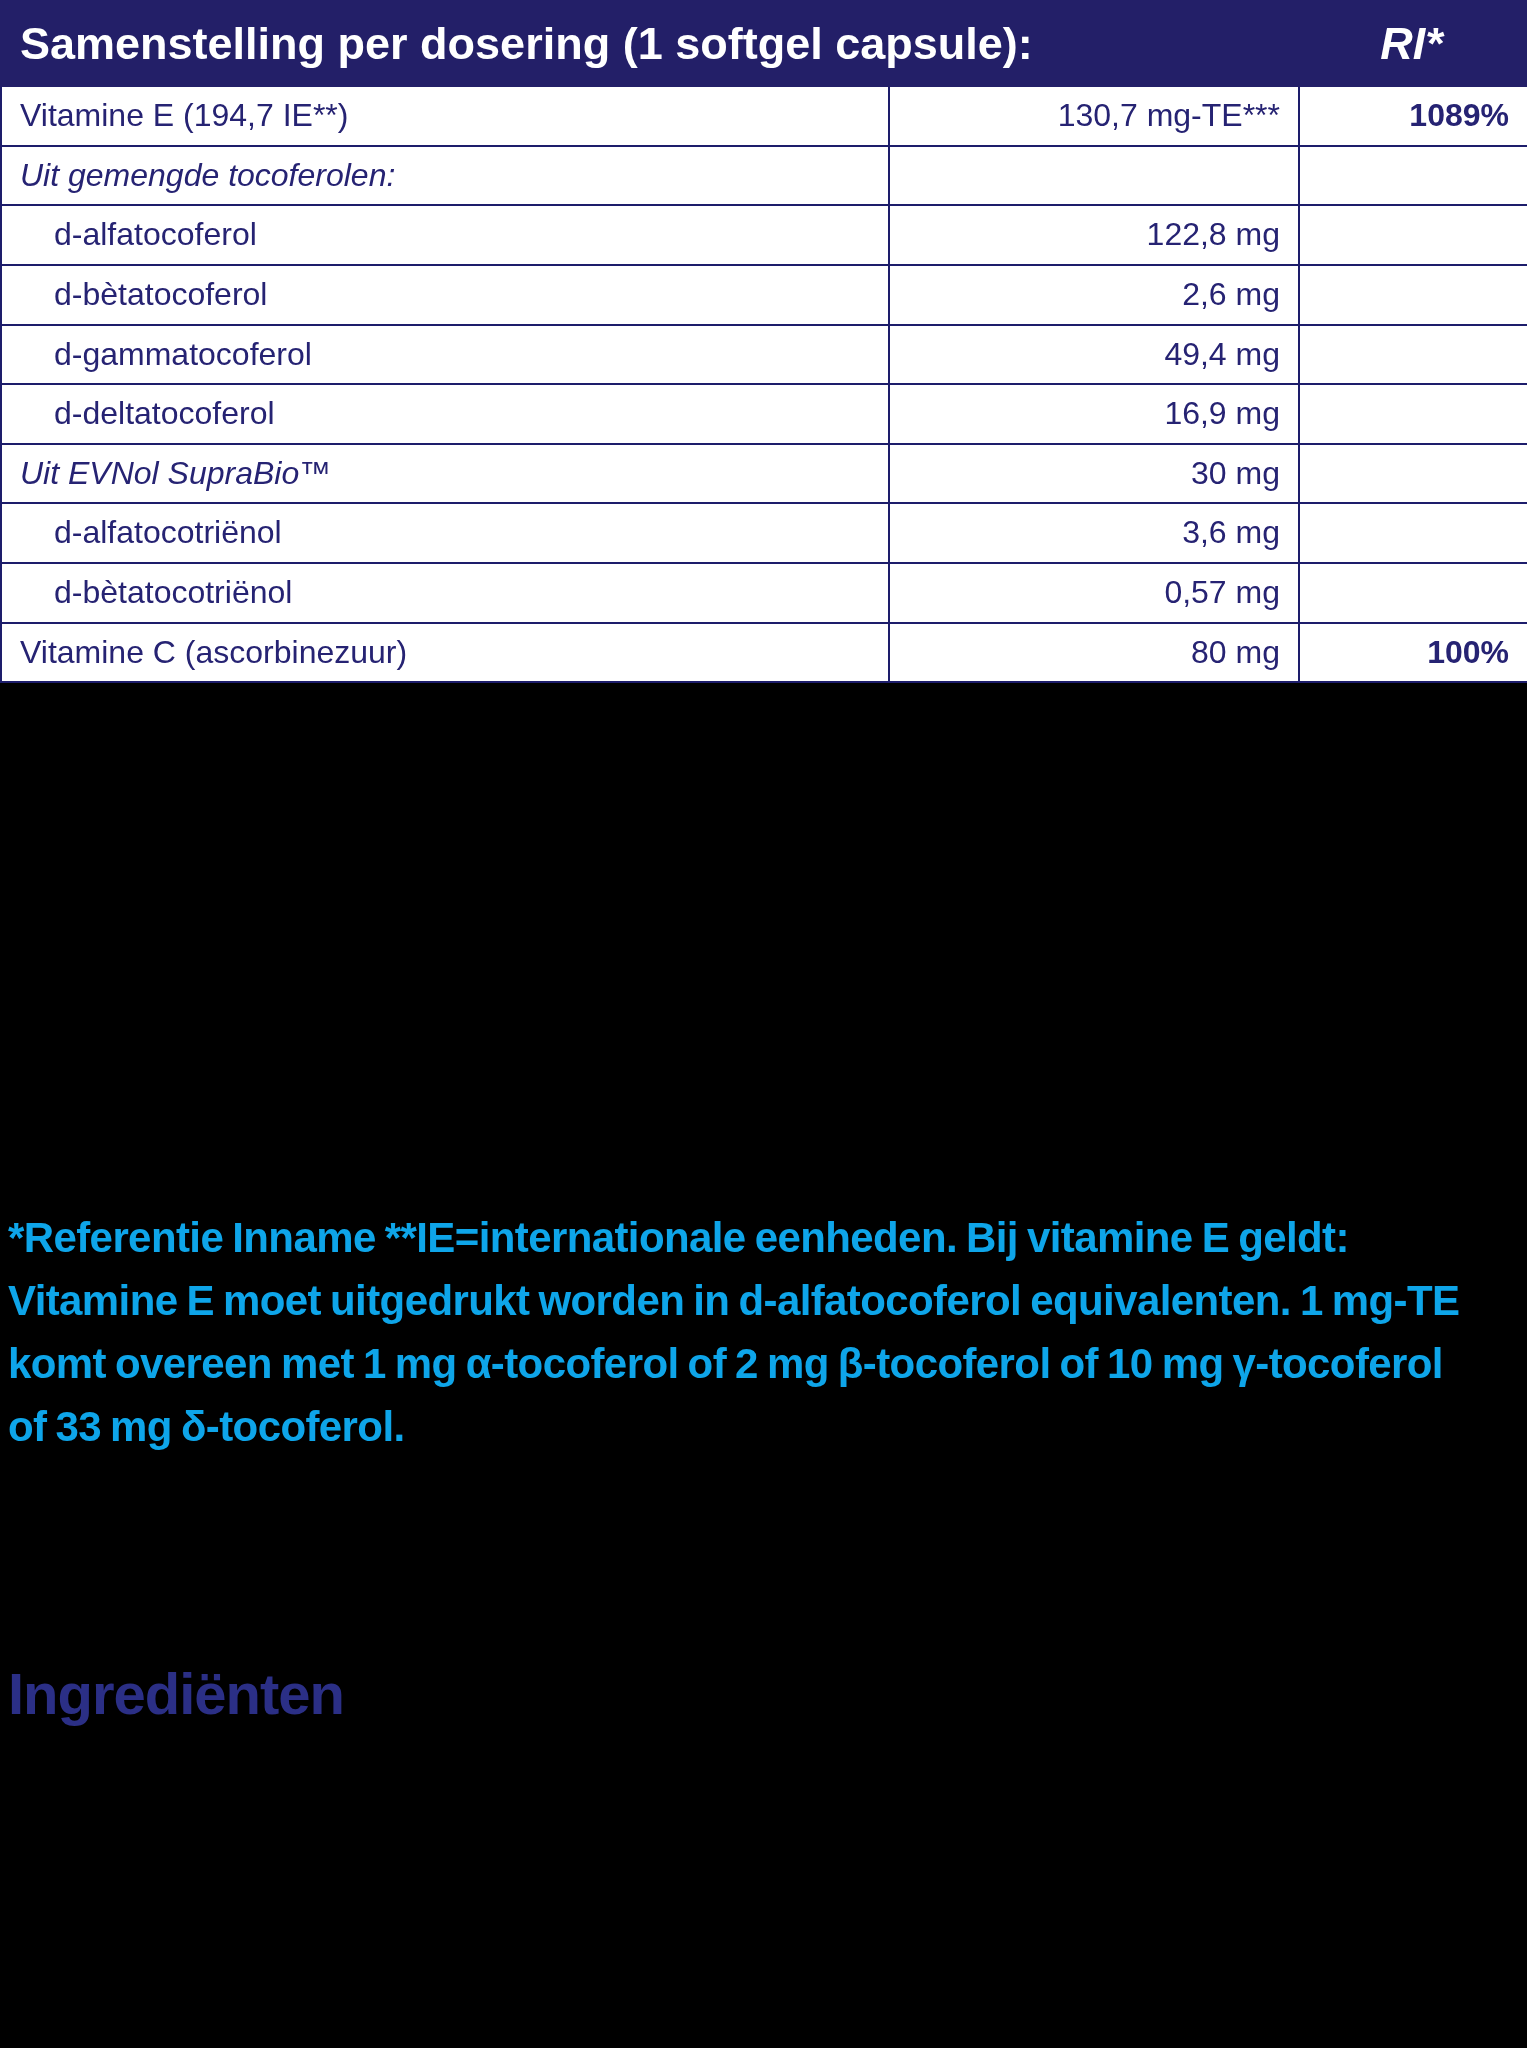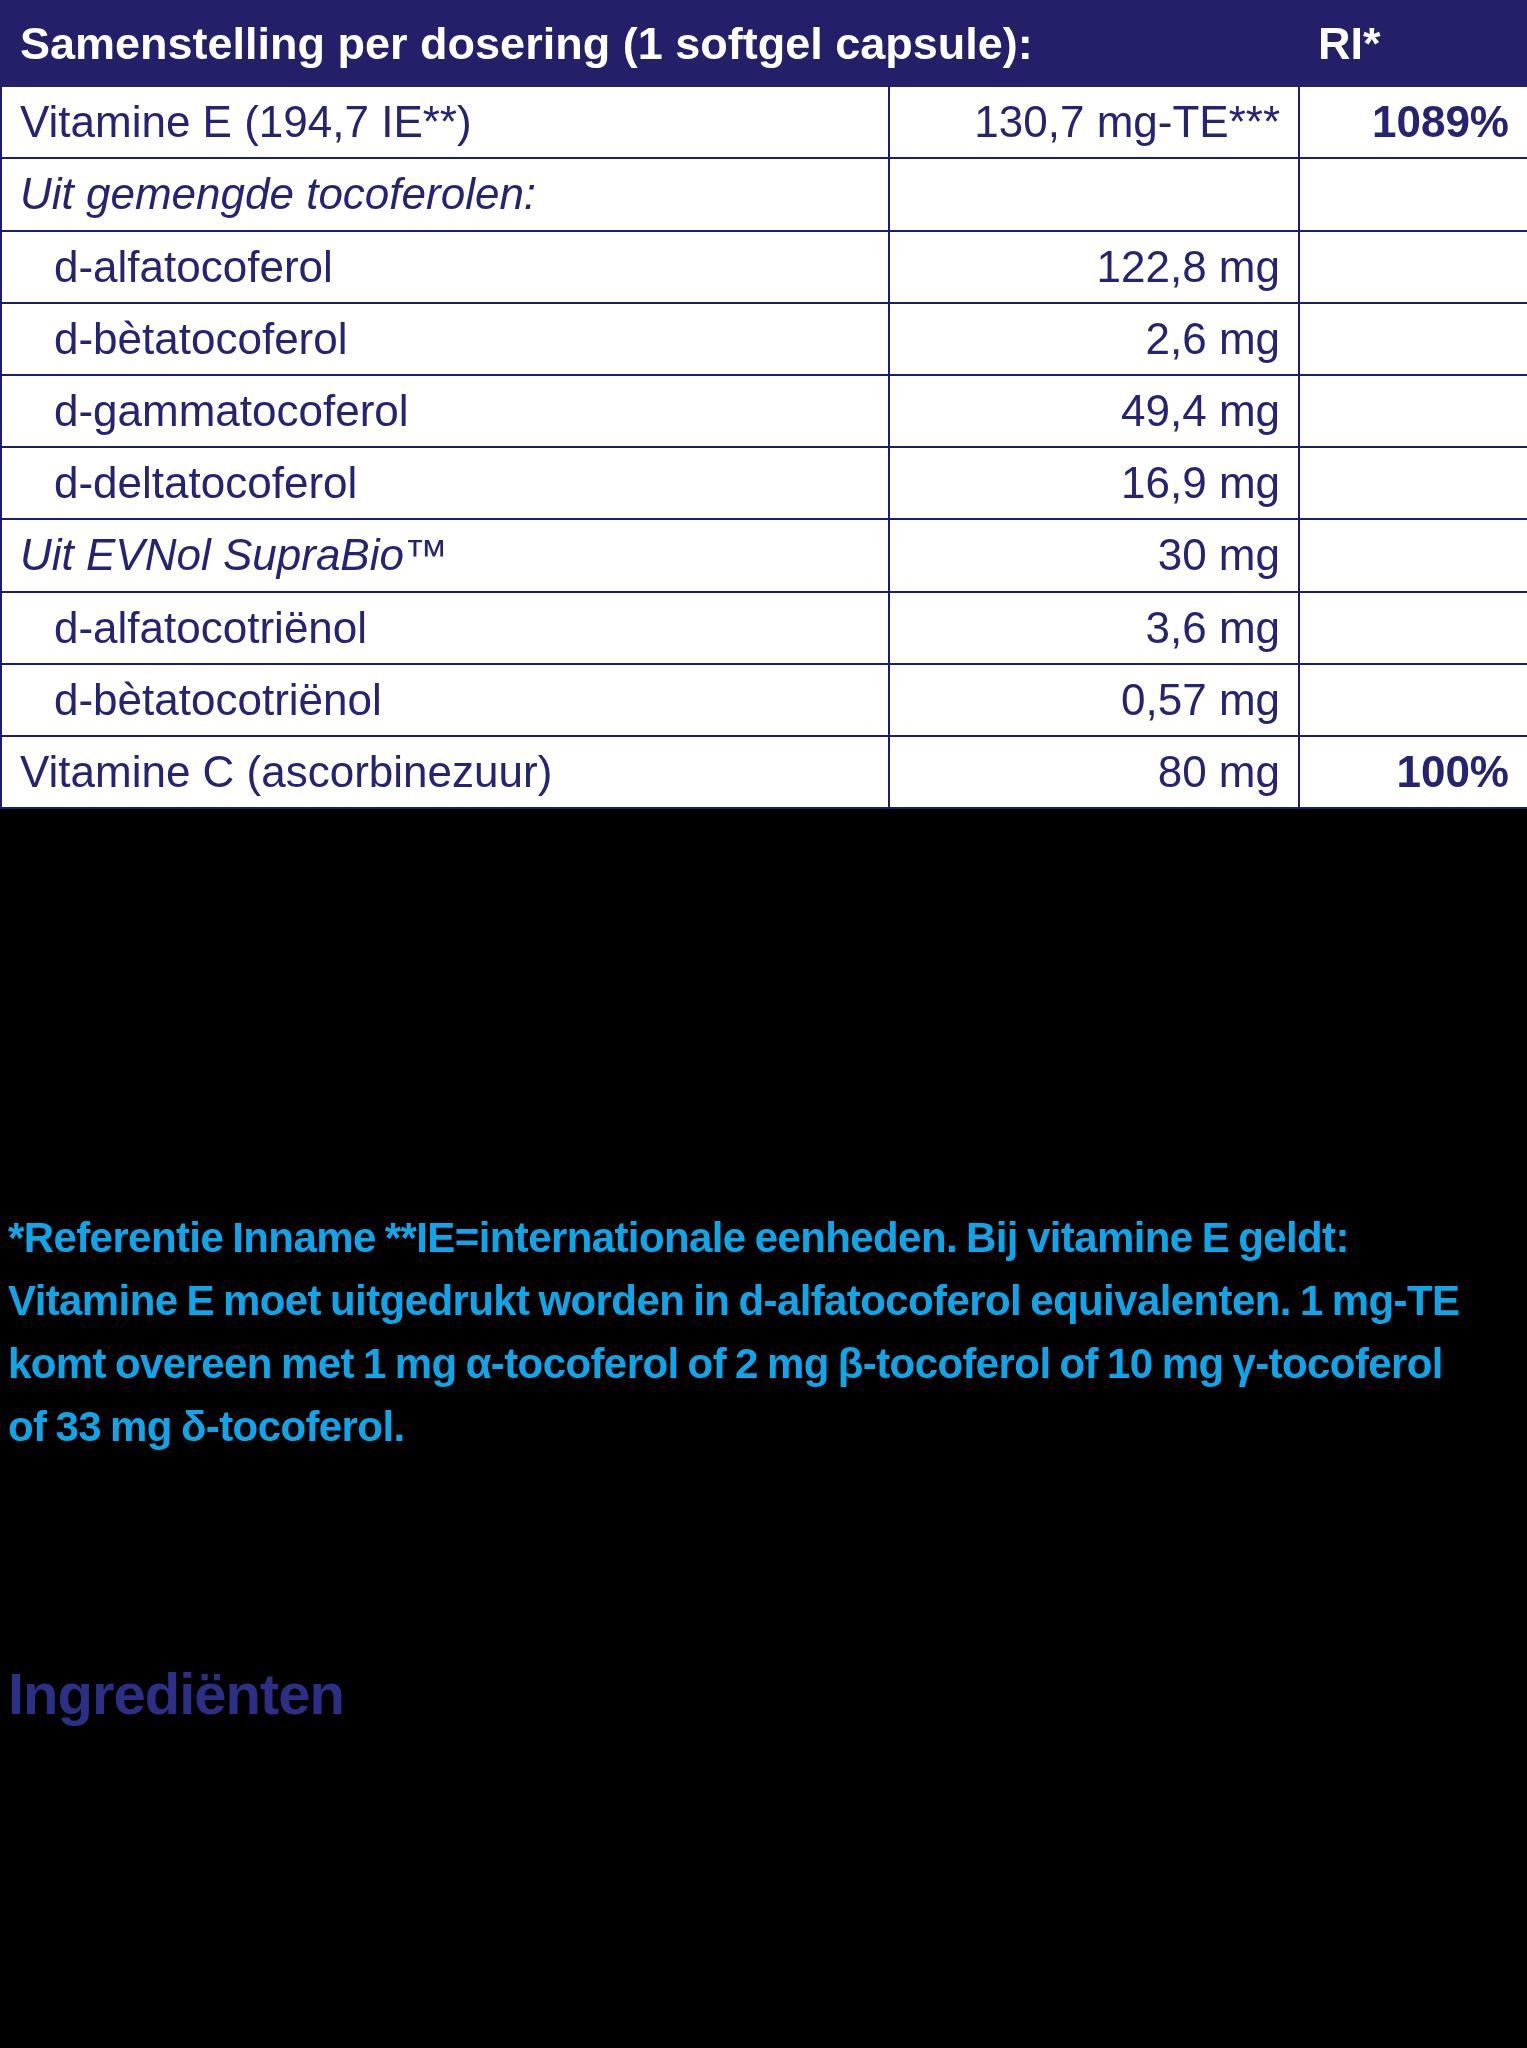--- a/index.html
+++ b/index.html
@@ -38,40 +38,40 @@
   }
 
   table.nutri col.c1 { width: 888px; }
   table.nutri col.c2 { width: 410px; }
   table.nutri col.c3 { width: 229px; }
 
   table.nutri th,
   table.nutri td {
     border: 2px solid #1d1d6b;
     color: #262373;
-    font-size: 44px;
+    font-size: 32px;
     line-height: 1.05;
     padding: 12px 18px;
     vertical-align: middle;
     white-space: nowrap;
   }
 
   
   tr.head th {
     background: #231f68;
     color: #ffffff;
     border-color: #231f68;
     font-size: 45px;
     font-weight: 700;
     padding-top: 18px;
     padding-bottom: 18px;
   }
   tr.head th.h-title { text-align: left; }
   tr.head th.h-mid   { border-left: 2px solid #231f68; }
-  tr.head th.h-ri    { text-align: left; padding-right: 22px; }
+  tr.head th.h-ri    { text-align: center; padding-right: 22px; font-style: italic; }
 
   td.name      { text-align: left; }
   td.name.ital { font-style: italic; }
   td.name.ind  { padding-left: 52px; }
   td.val       { text-align: right; padding-right: 22px; }
   td.ri        { text-align: right; padding-right: 22px; font-weight: bold; }
 
   
   .footnotes {
     position: absolute;

